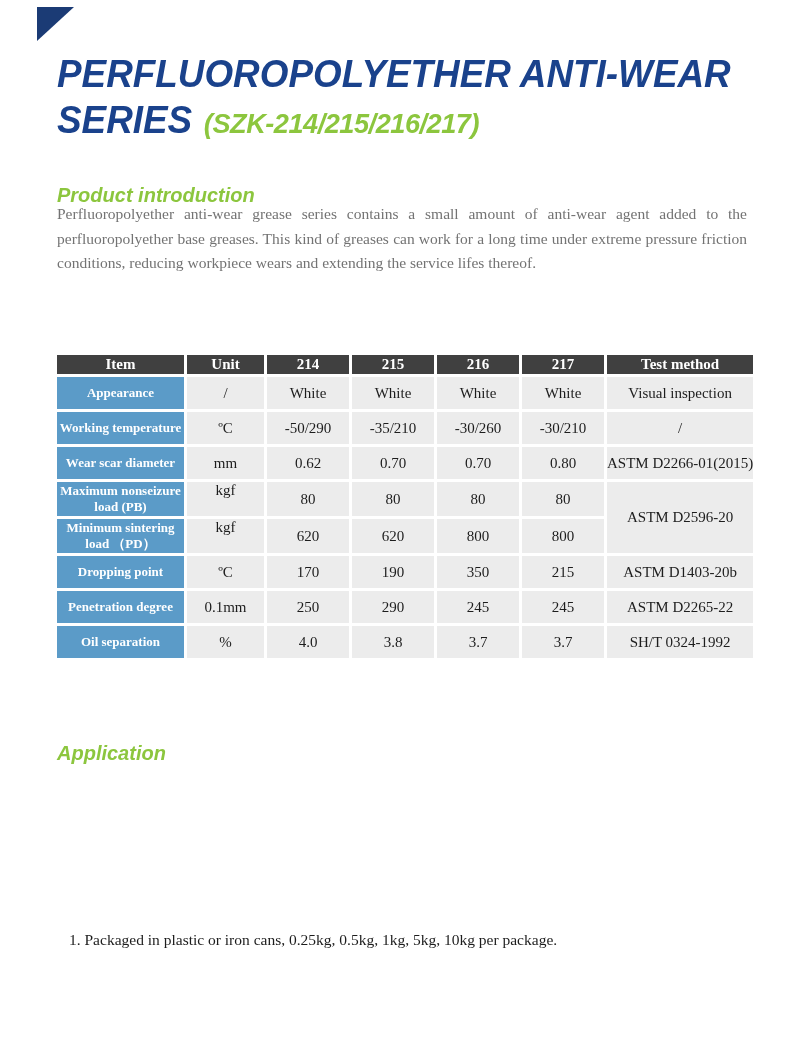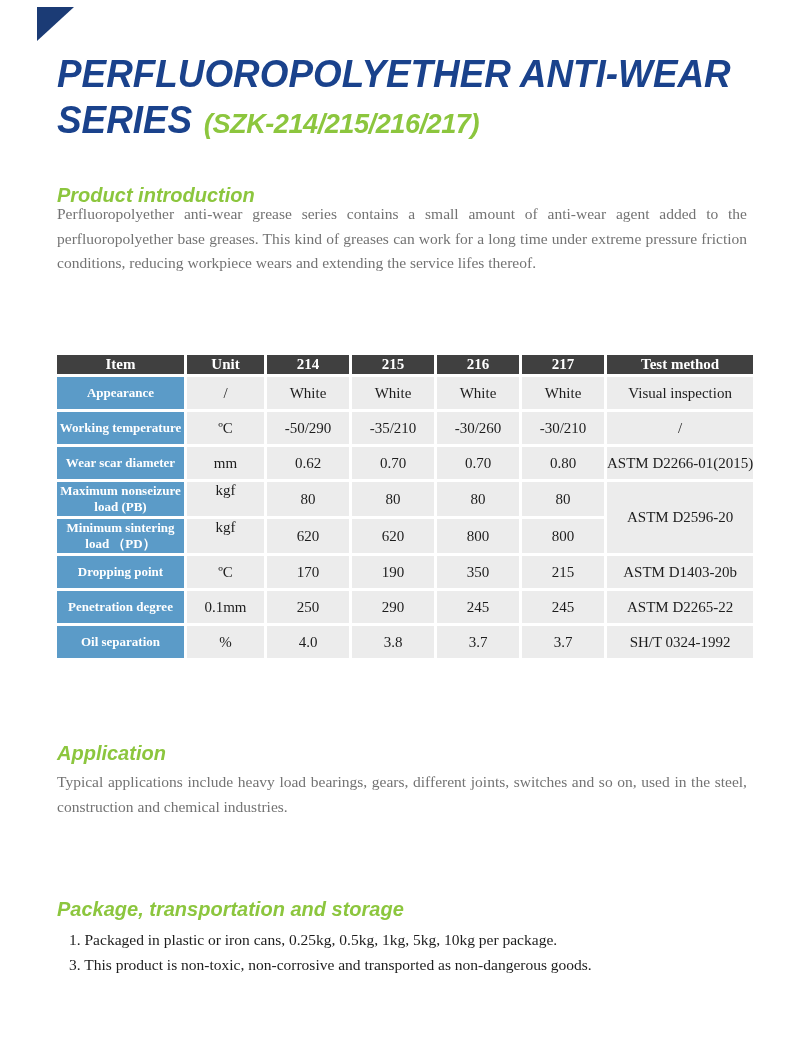--- a/index.html
+++ b/index.html
@@ -225,21 +225,18 @@
           <td class="data-cell">3.8</td>
           <td class="data-cell">3.7</td>
           <td class="data-cell">3.7</td>
           <td class="data-cell method-cell">SH/T 0324-1992</td>
         </tr>
       </tbody>
     </table>
   </div>
 
   <div class="sec-heading h-app">Application</div>
-  <div class="body-para p-app">Typical applications include heavy load bearings, gears, different joints, switches and so on, used in the steel, construction and chemical industries.</div>
-
-  <div class="sec-heading h-pkg">Package, transportation and storage</div>
+
   <div class="pkg-list">
     <div class="pkg-item">1. Packaged in plastic or iron cans, 0.25kg, 0.5kg, 1kg, 5kg, 10kg per package.</div>
-    <div class="pkg-item">3. This product is non-toxic, non-corrosive and transported as non-dangerous goods.</div>
   </div>
 
 </div>
 
 </body></html>

